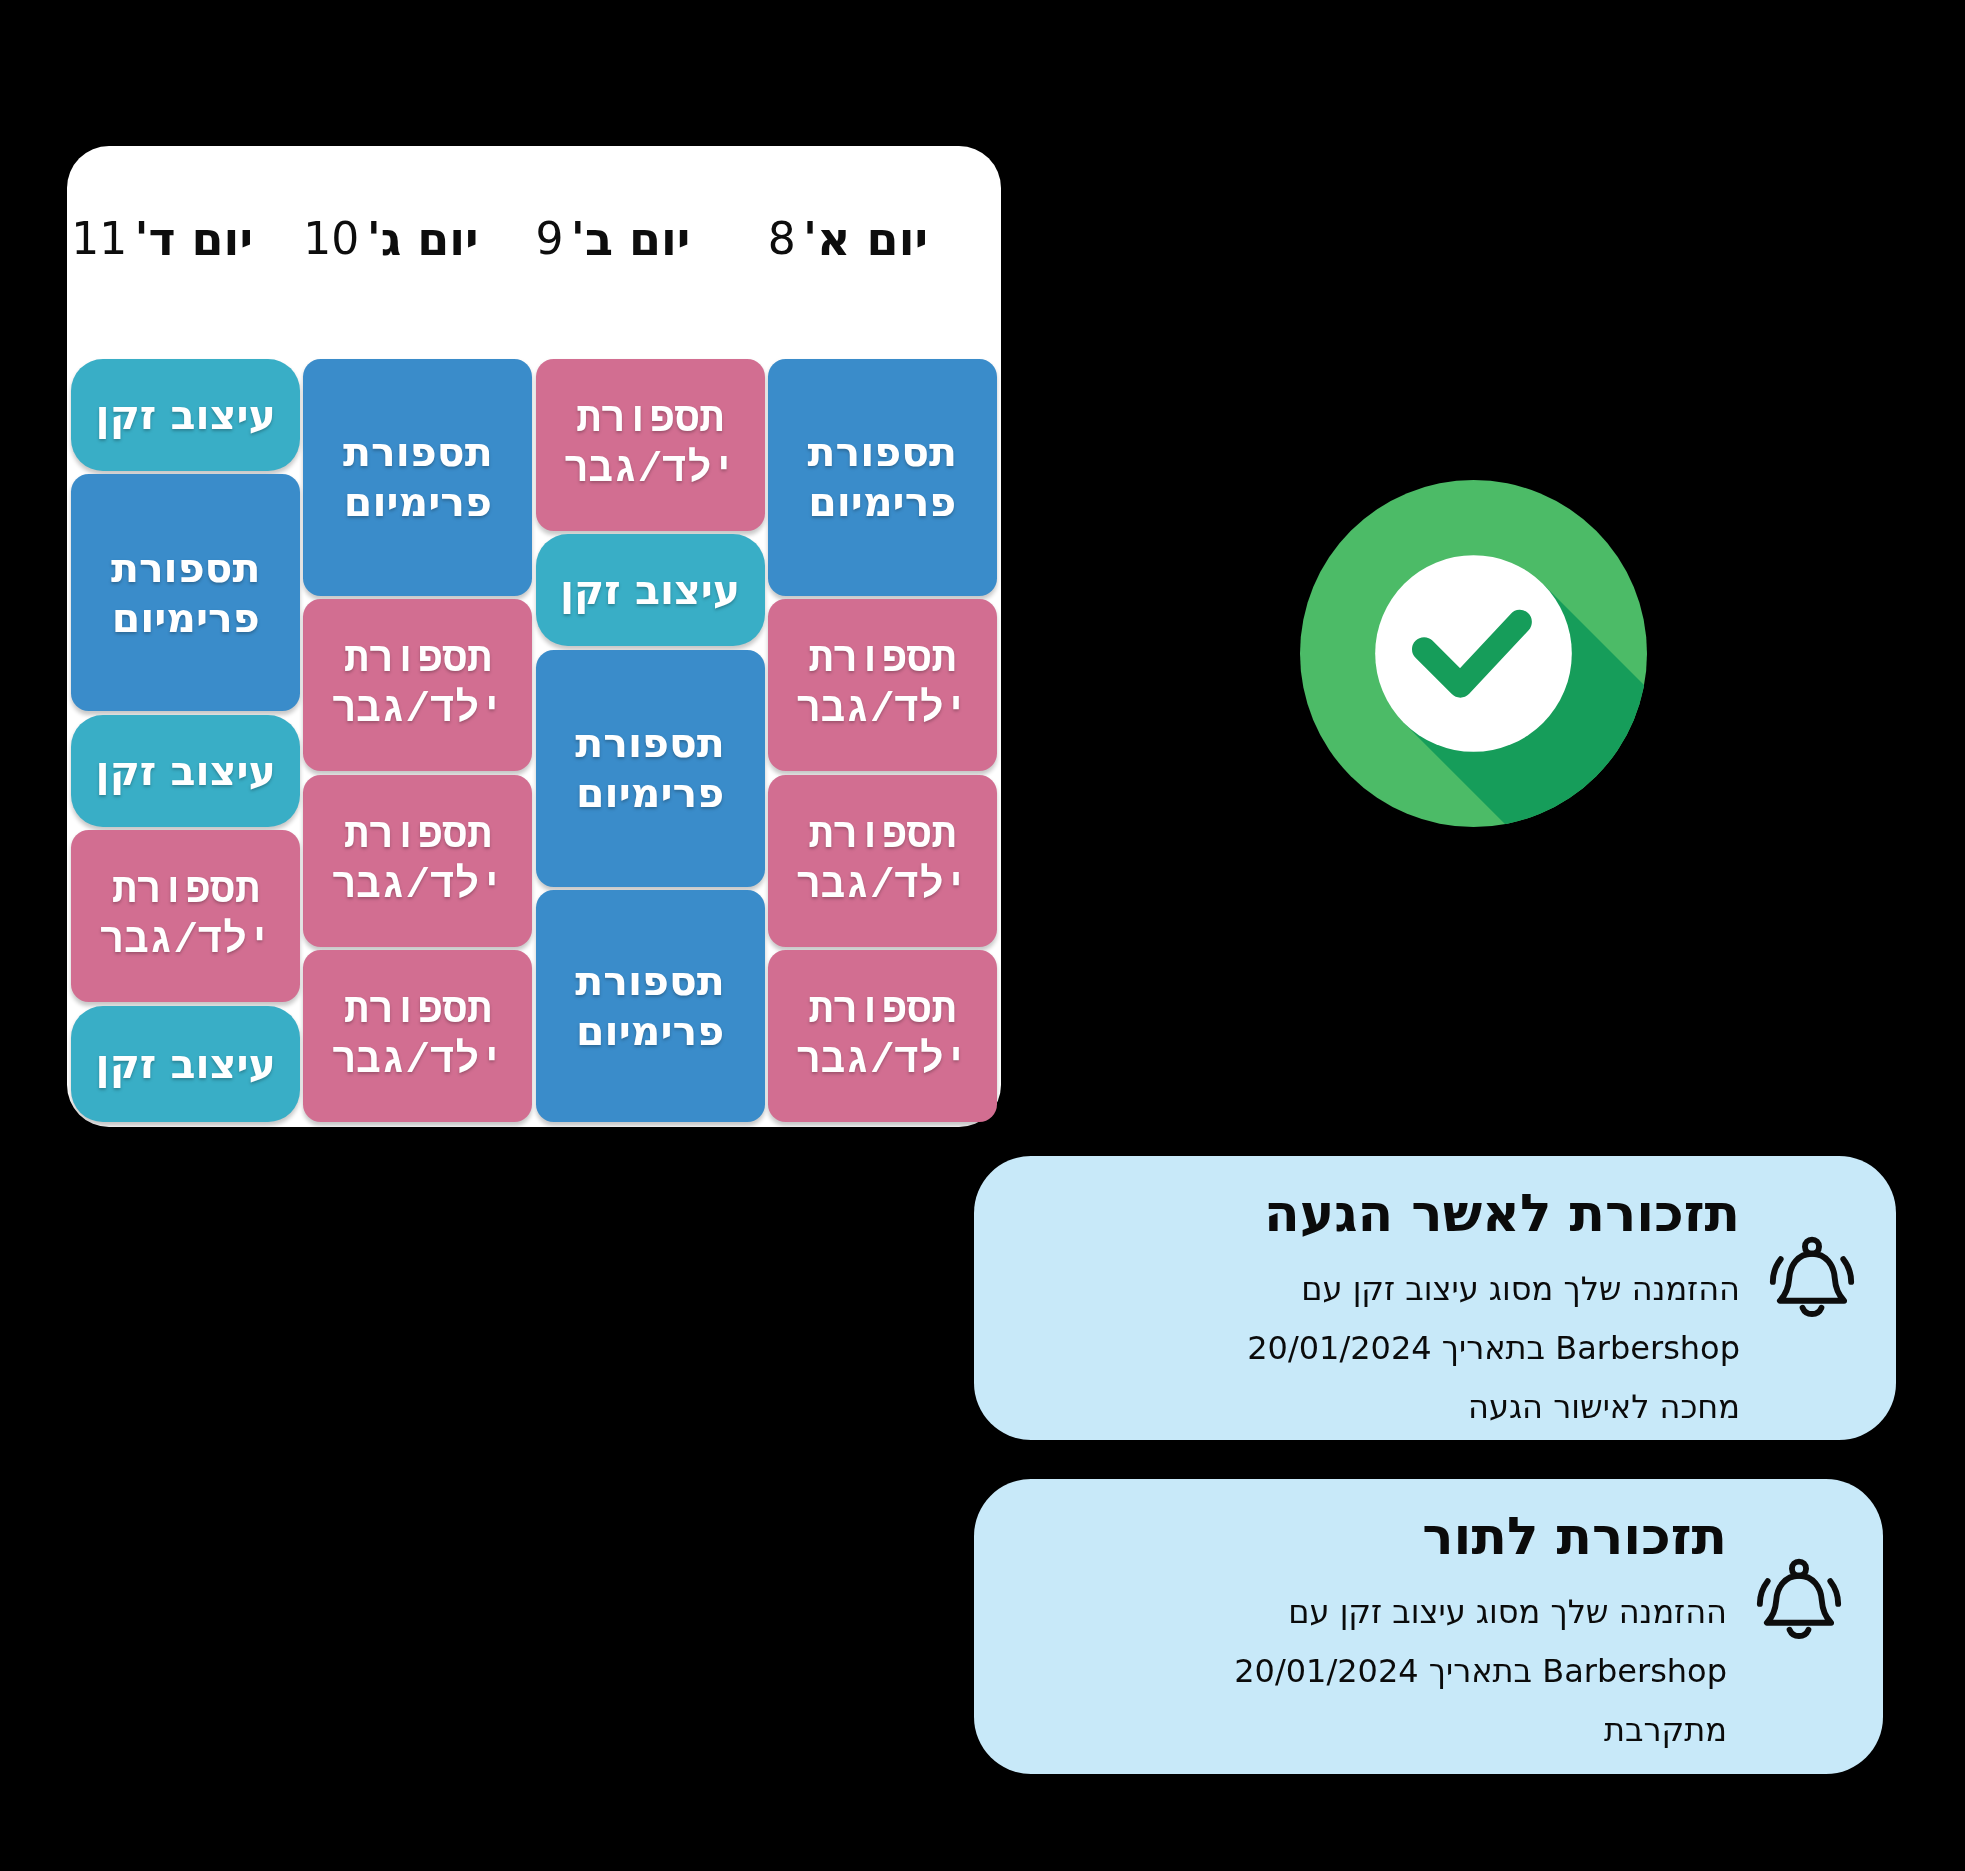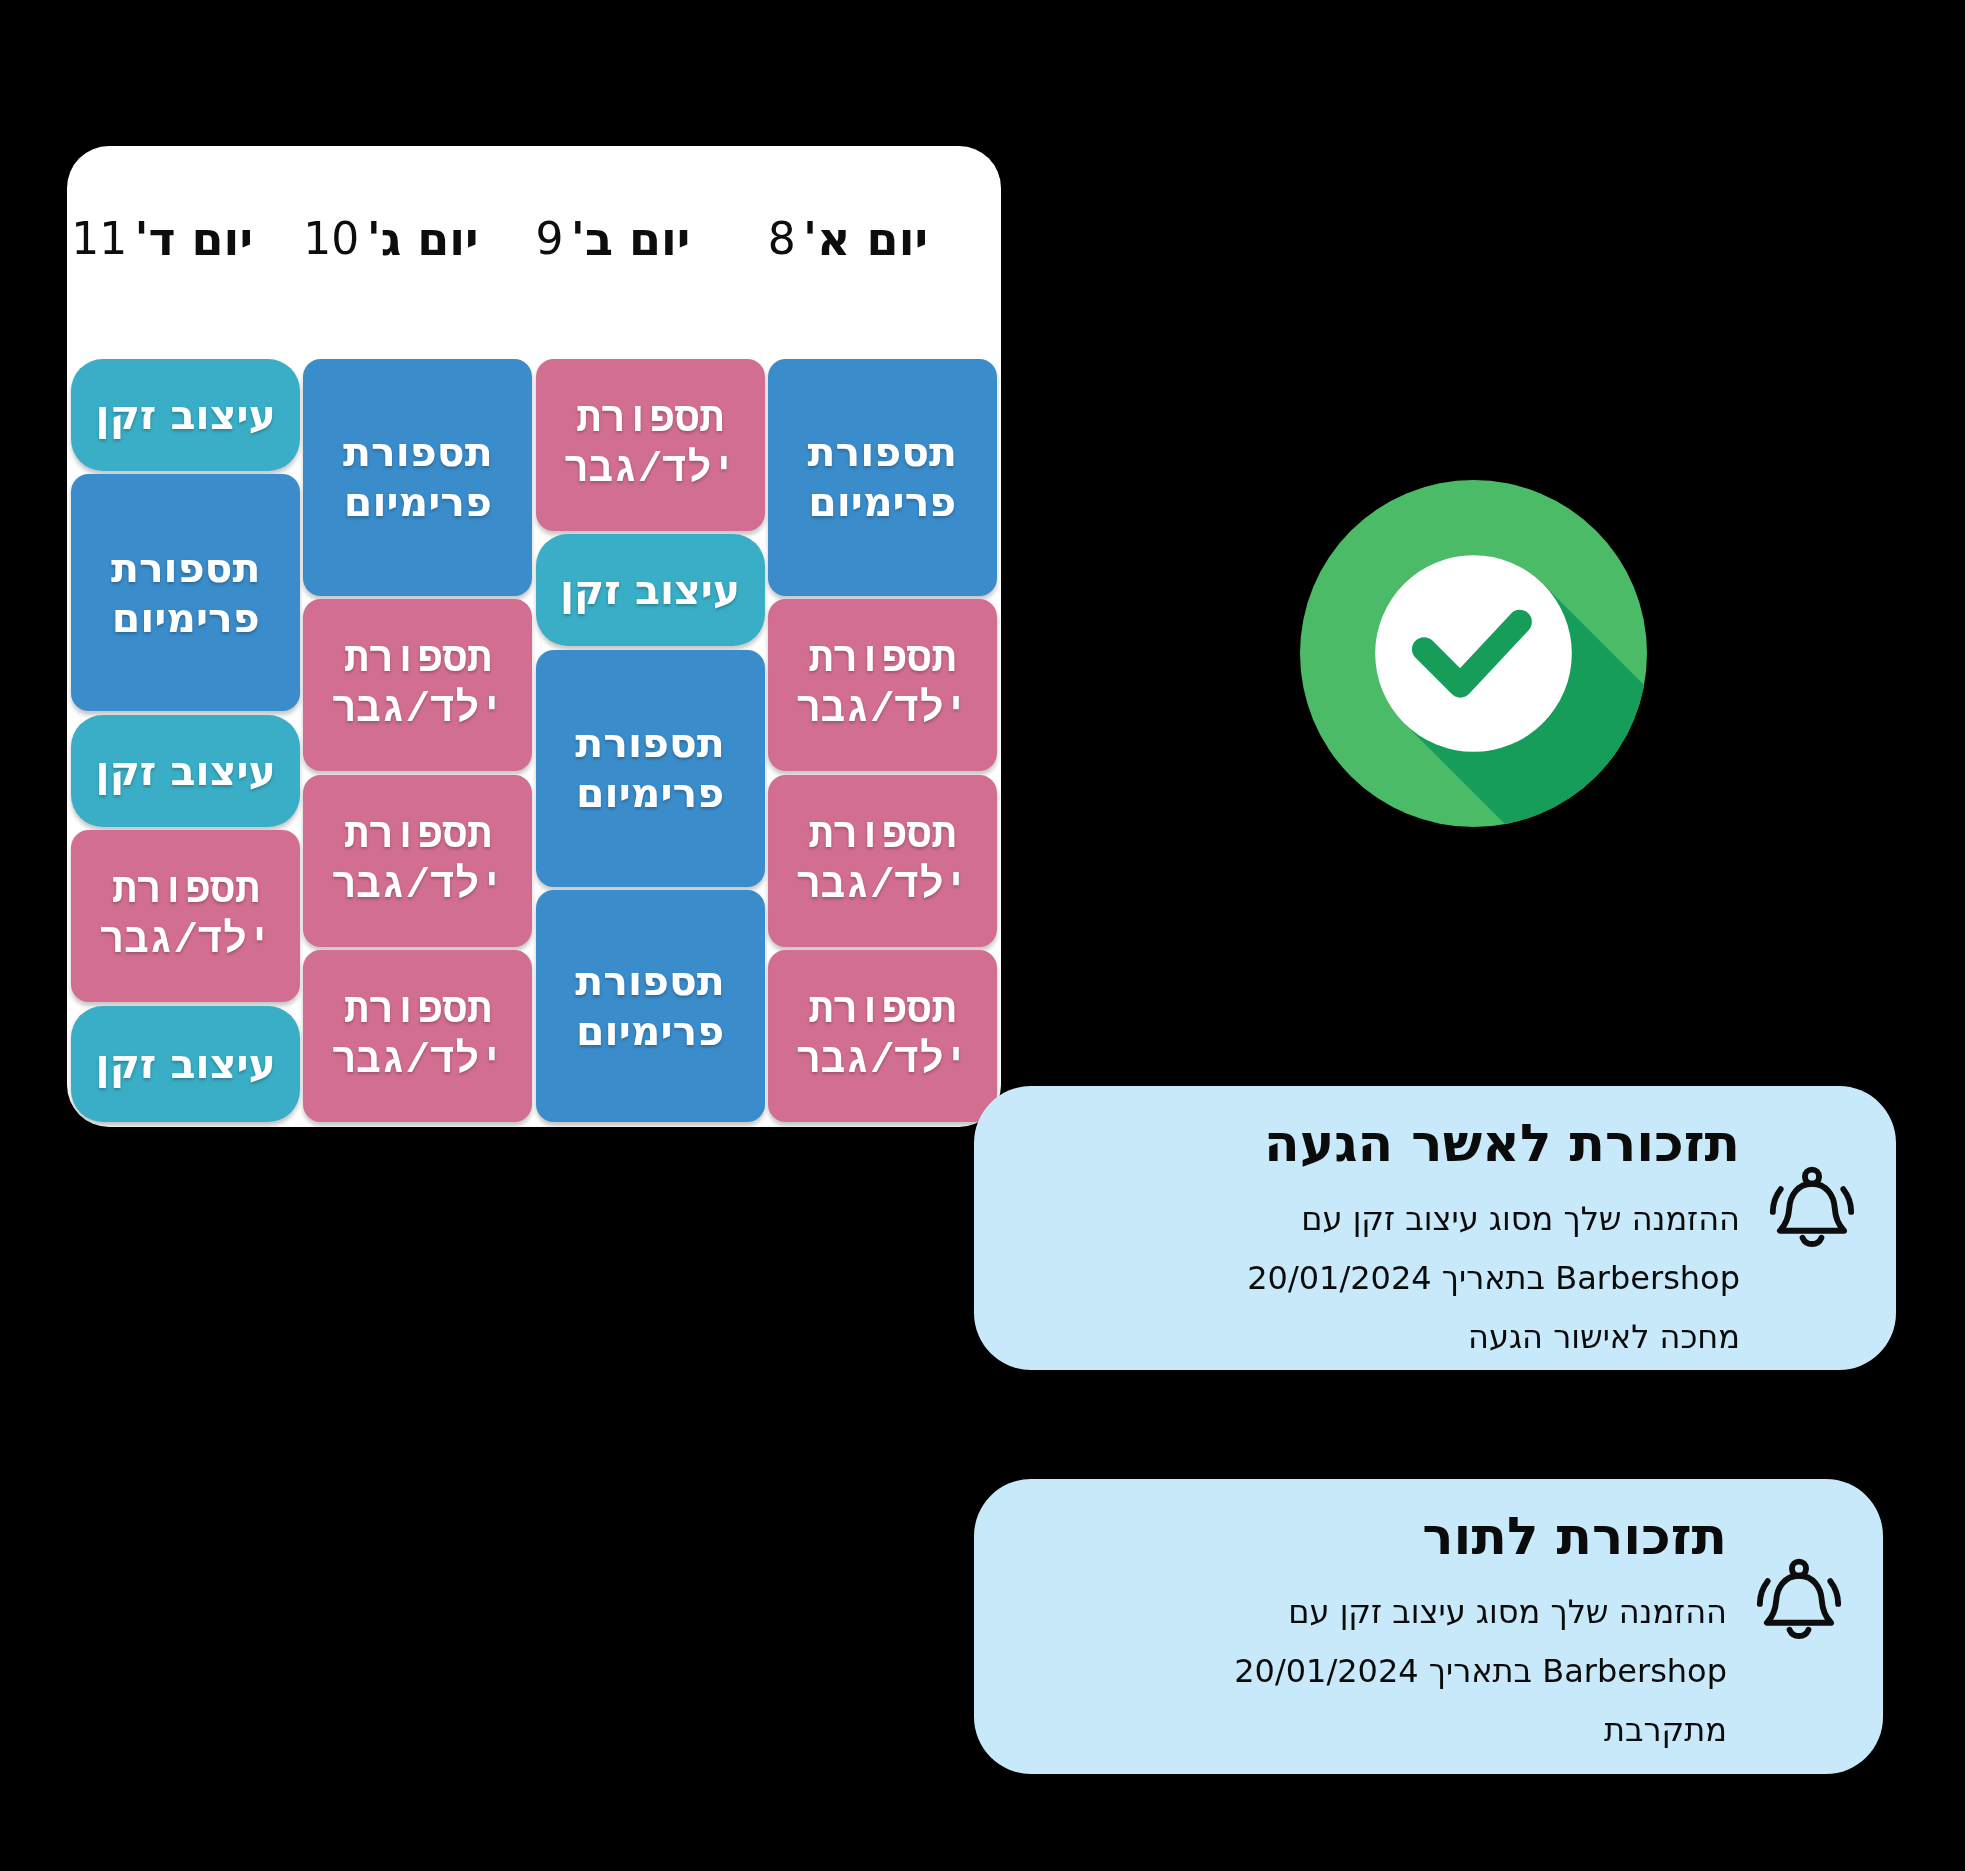--- a/index.html
+++ b/index.html
@@ -23,21 +23,21 @@
   .block.beard{background:var(--beard,#39aec6);border-radius:32px;}
   .blabel{color:#fff;font-weight:700;font-size:41px;line-height:1.22;text-align:center;
     text-shadow:0 1.6px 3.1px rgba(0,0,0,.25);}
 
   
   .check-wrap{position:absolute;left:1300px;top:480px;width:347px;height:347px;}
 
   
   .notif{position:absolute;background:var(--notif_bg,#c8e9f9);border-radius:57px;direction:rtl;
     color:var(--text,#0b0b0b);}
-  .notif.one{left:974px;top:1086px;width:922px;height:284px;}
+  .notif.one{left:974px;top:1156px;width:922px;height:284px;}
   .notif.two{left:974px;top:1479px;width:909px;height:295px;}
   .notif-inner{position:absolute;inset:0;padding:28px 156px 0 78px;text-align:right;}
   .notif-title{font-size:52px;font-weight:700;line-height:1.12;margin:0 0 17.7px 0;}
   .notif-line{font-size:32px;line-height:59px;}
   .bell{position:absolute;right:37px;top:78px;width:94px;height:106px;}
   .notif.two .bell{top:77px;}
 </style>
 </head>
 <body>
 

